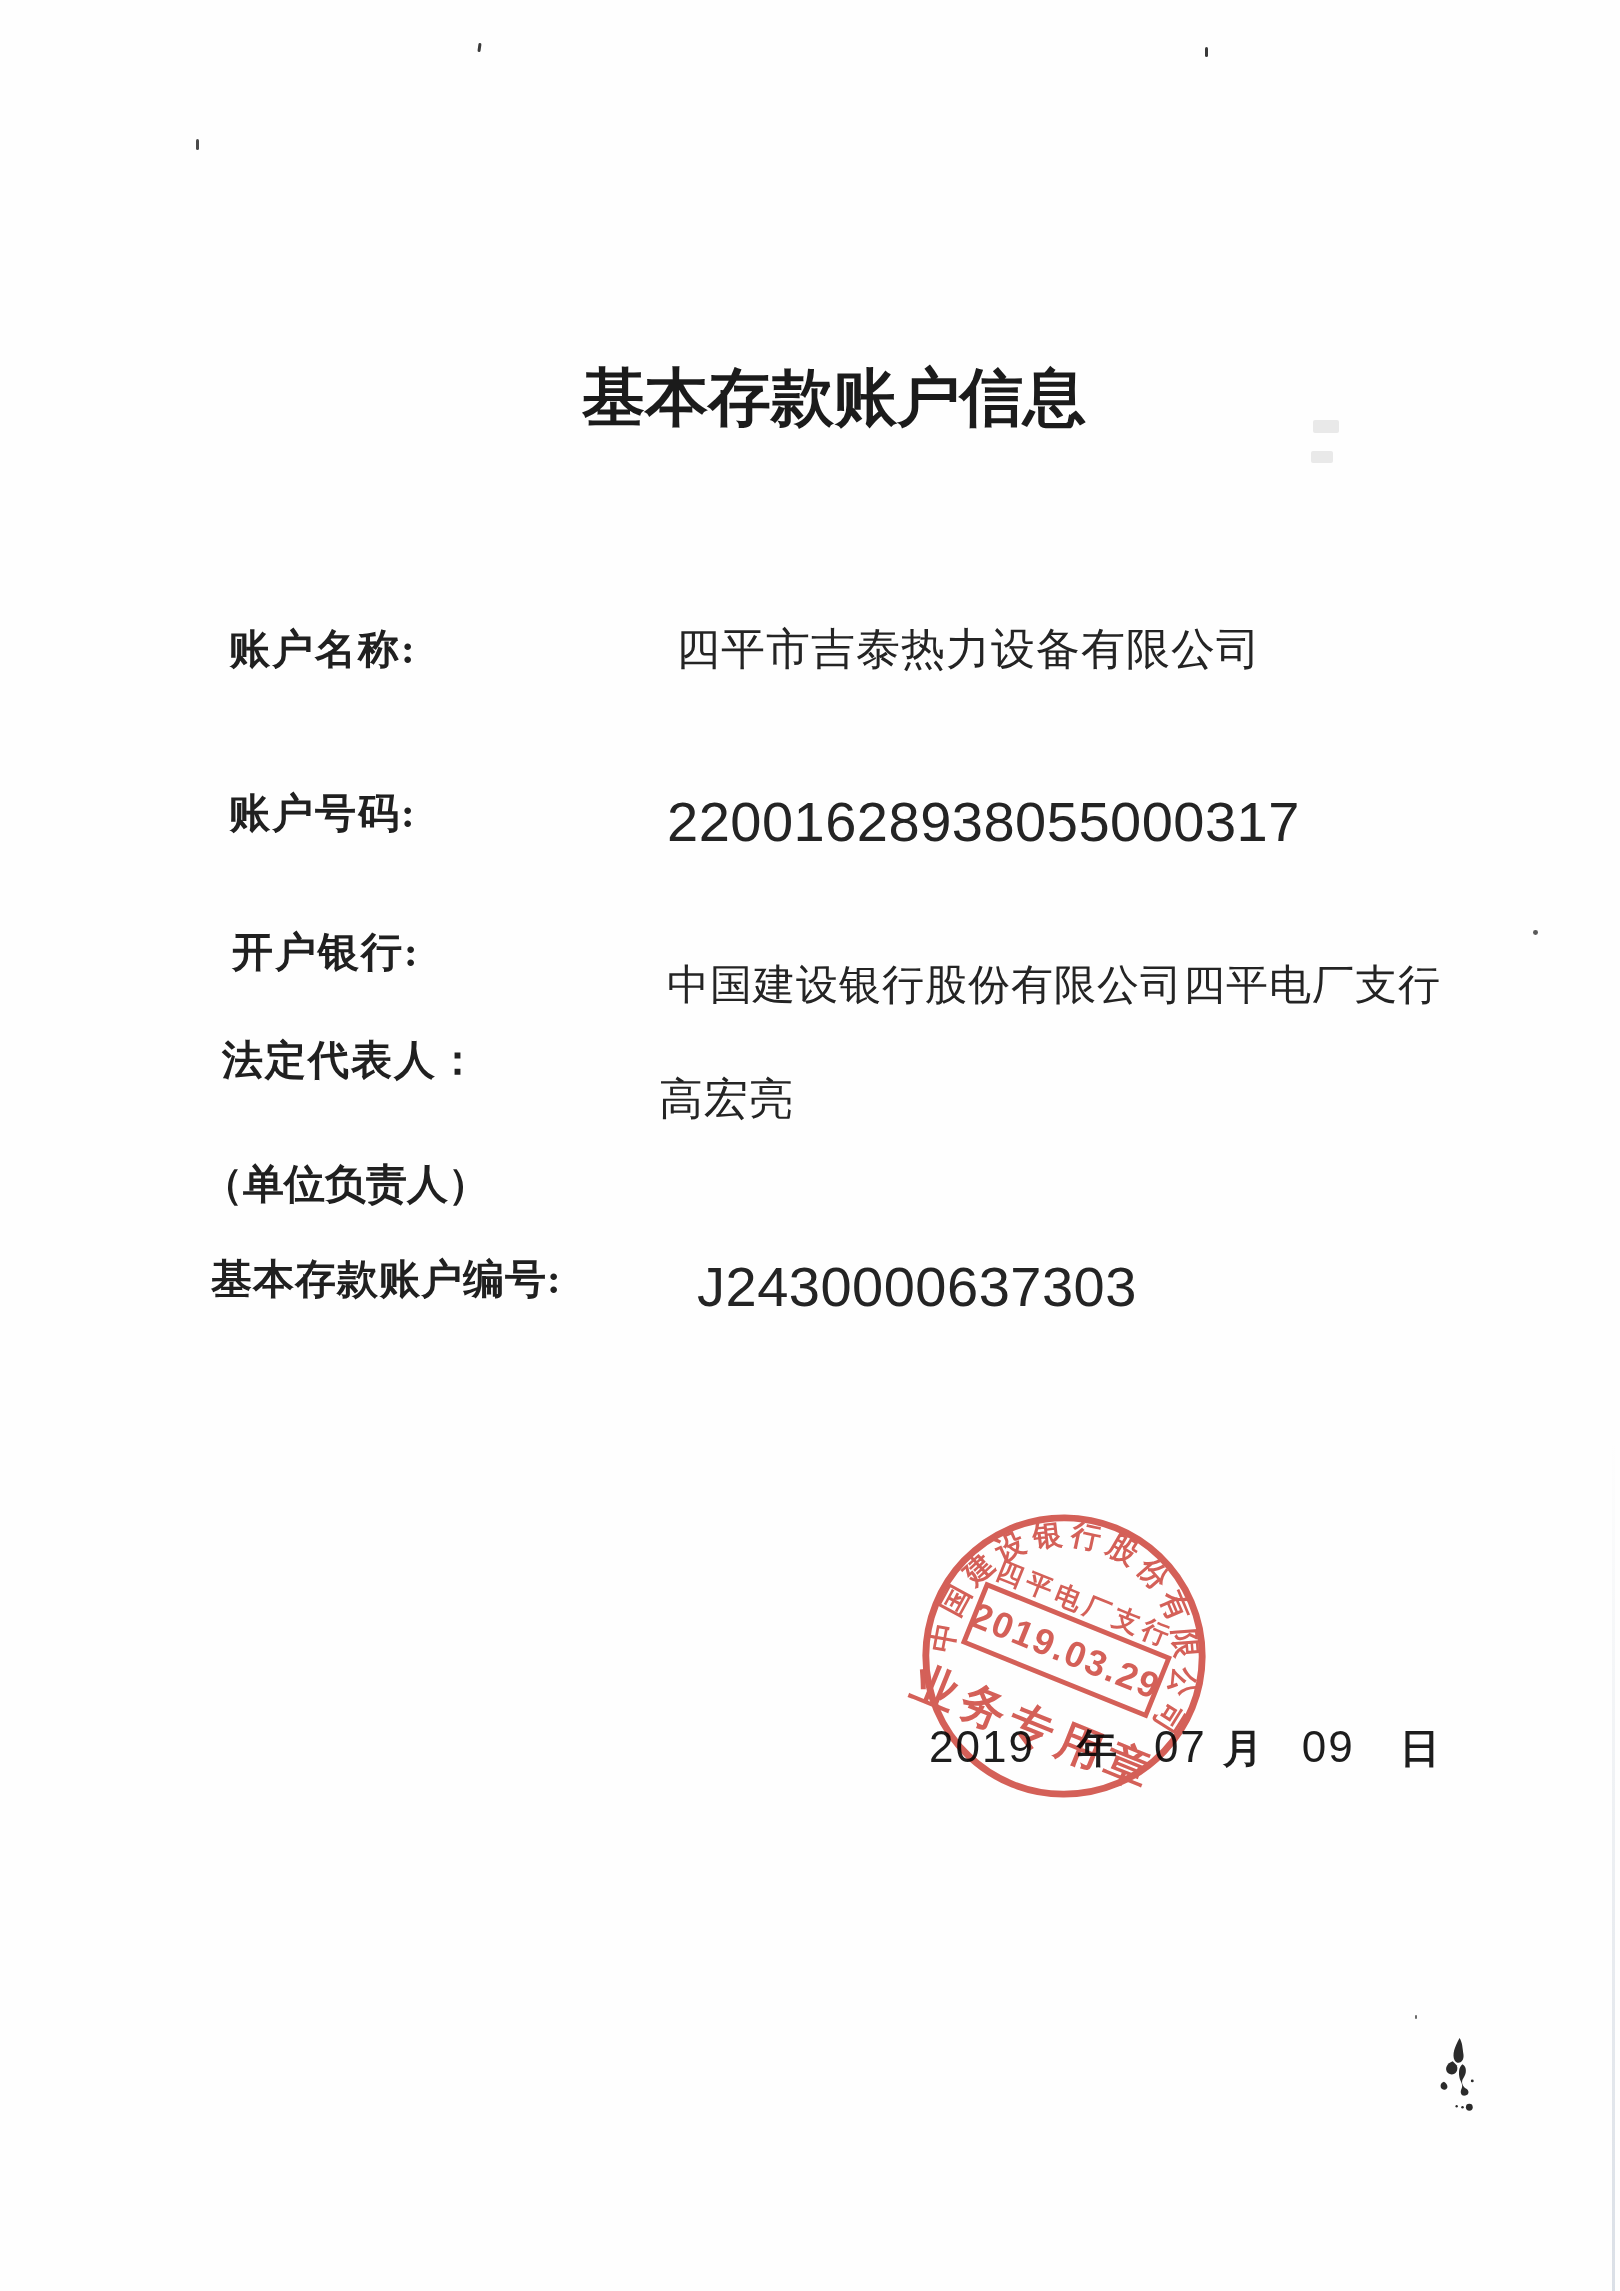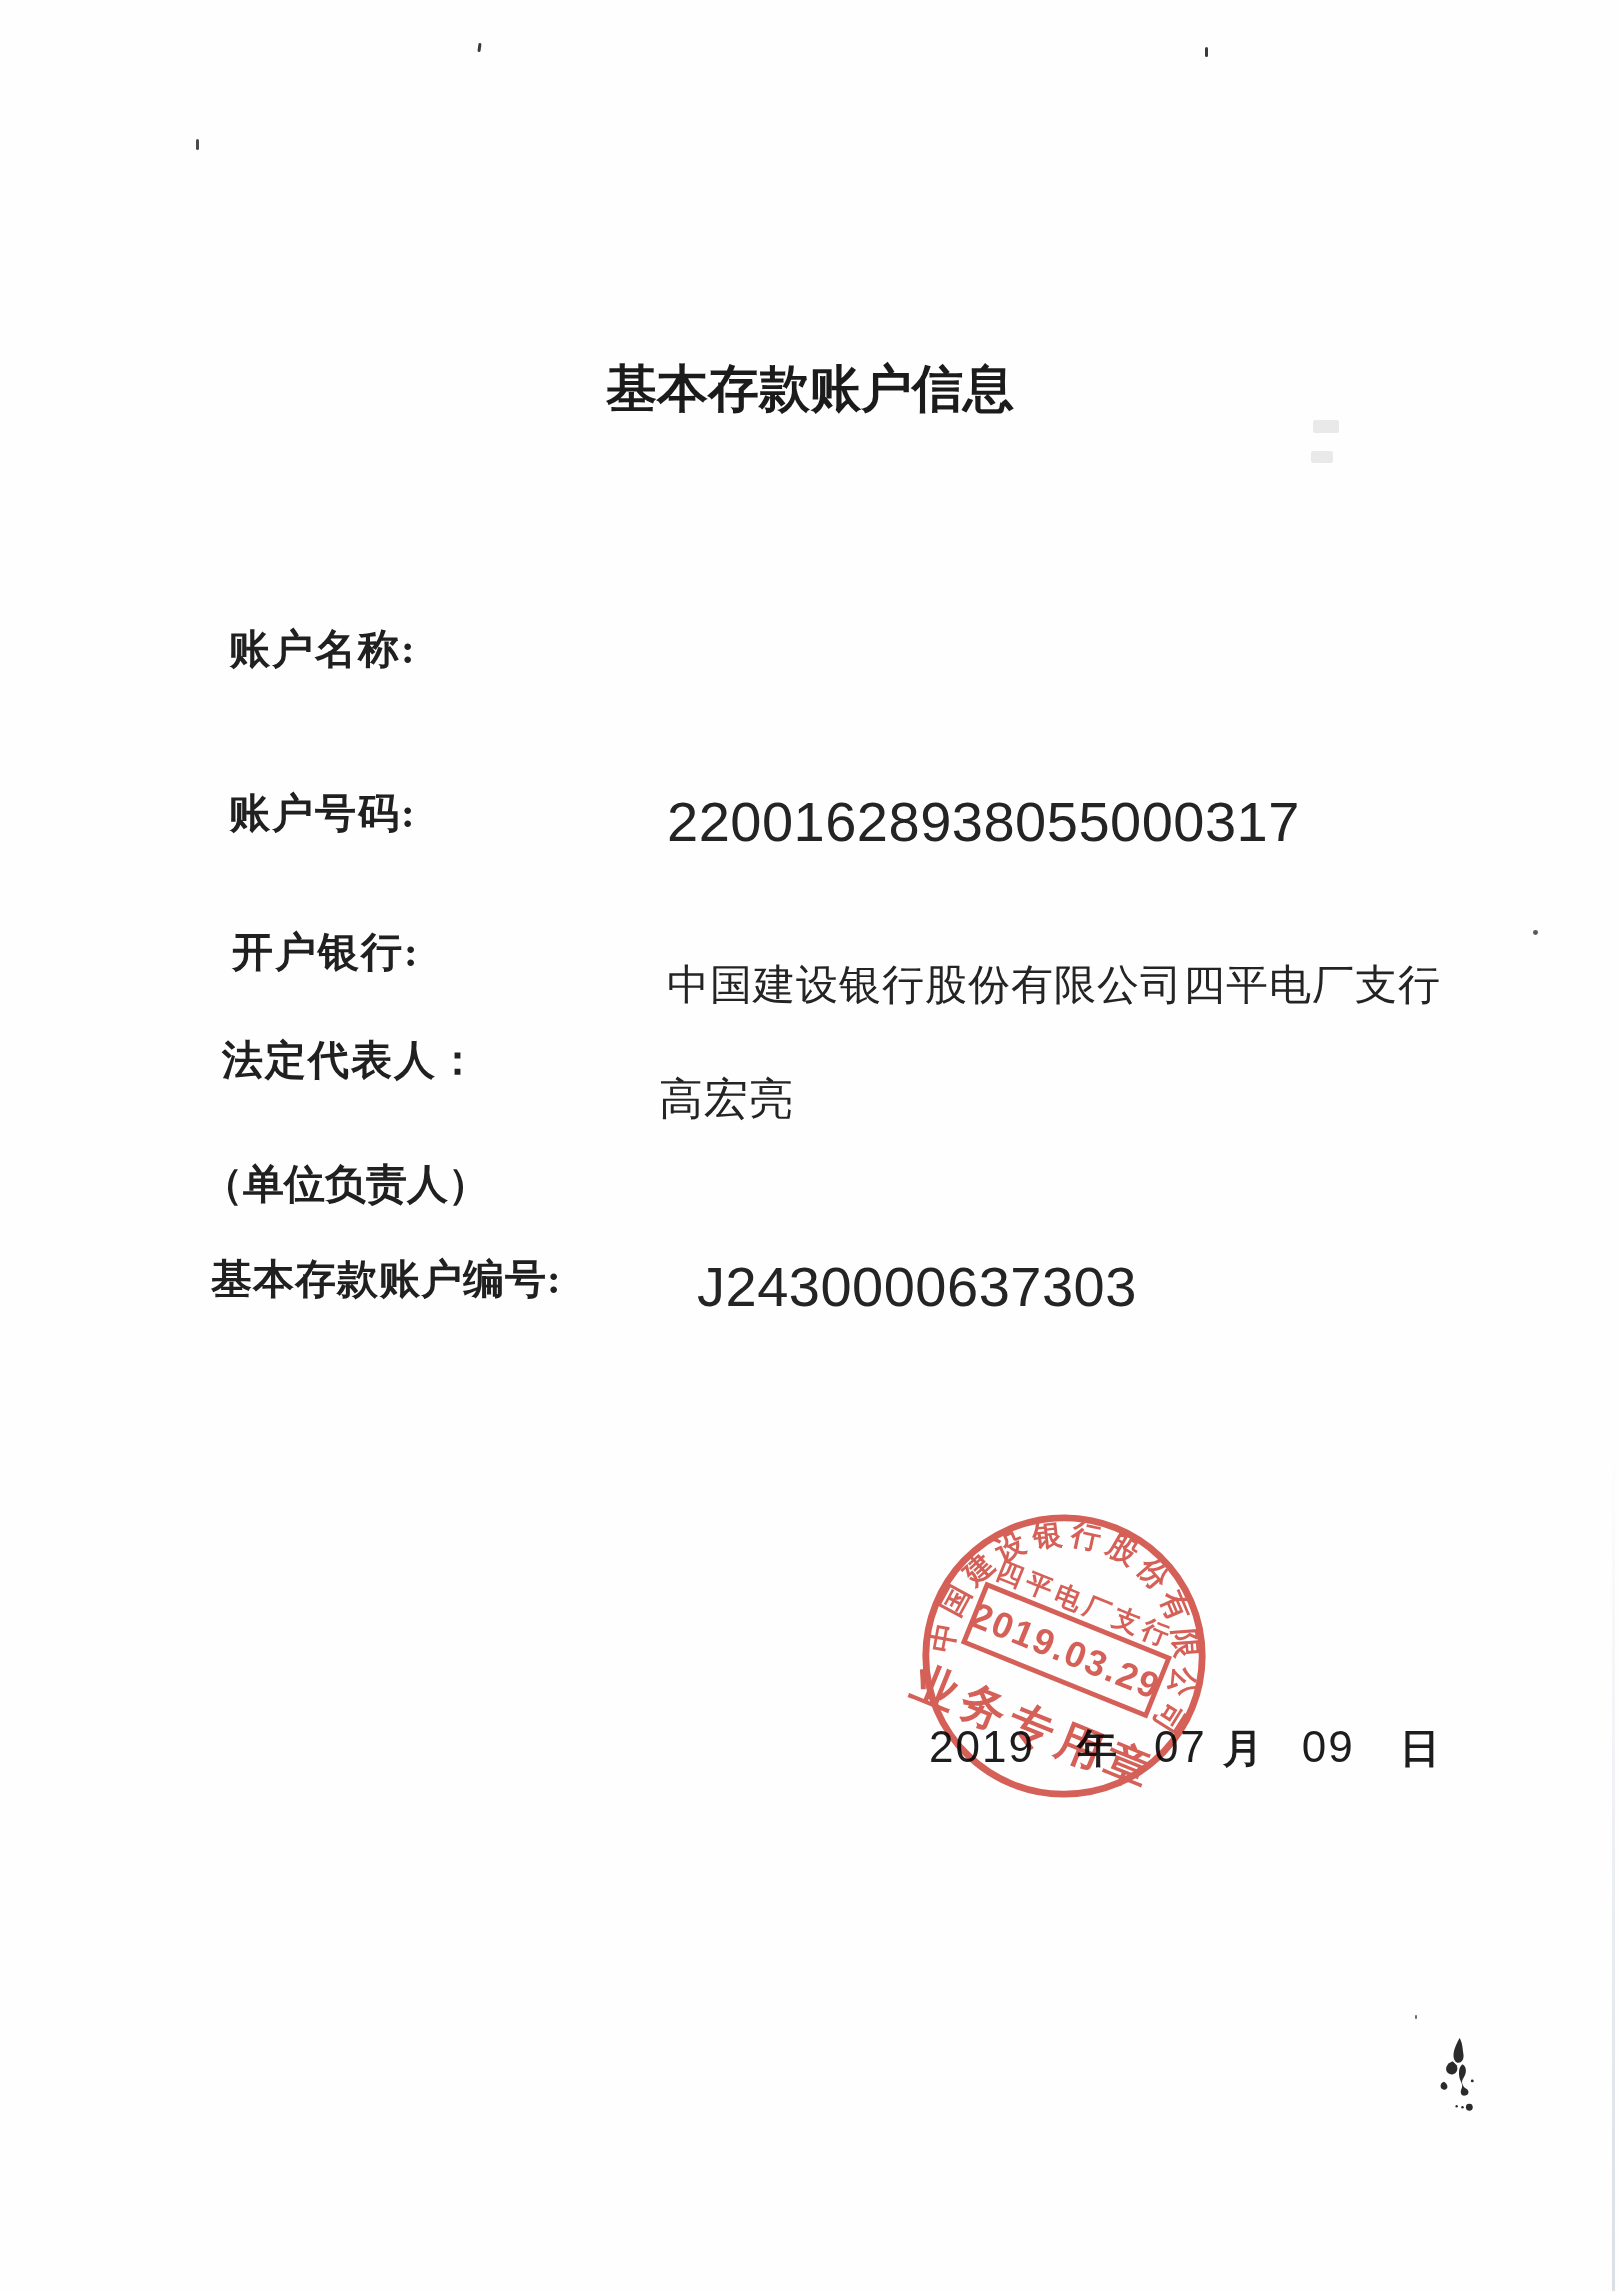--- a/index.html
+++ b/index.html
@@ -8,22 +8,22 @@
     width:1620px;height:2292px;
     background:#fefefe;
     overflow:hidden;
     font-family:"Liberation Sans","DejaVu Sans",sans-serif;
   }
   .serif{font-family:"Liberation Serif","DejaVu Serif",serif;}
   .sans{font-family:"Liberation Sans","DejaVu Sans",sans-serif;}
   .abs{position:absolute;}
 
   .doc-title{
-    left:606px;top:355px;
-    font-size:51px;font-weight:700;
+    left:582px;top:355px;
+    font-size:63px;font-weight:700;
     letter-spacing:0px;color:#1b1b1b;
     white-space:nowrap;
   }
   .field-label{
     font-size:41px;font-weight:600;color:#202020;
     letter-spacing:2px;white-space:nowrap;line-height:1;
   }
   .field-value{
     font-size:44px;font-weight:400;color:#242424;
     letter-spacing:1px;white-space:nowrap;line-height:1;
@@ -64,20 +64,21 @@
   }
 </style>
 </head>
 <body>
 
 <div class="sheet">
 
   <div class="abs doc-title serif">基本存款账户信息</div>
 
   <div class="abs field-label serif" style="left:229px;top:629px;">账户名称:</div>
+  <div class="abs field-value sans" style="left:676px;top:627px;">四平市吉泰热力设备有限公司</div>
 
   <div class="abs field-label serif" style="left:229px;top:793px;">账户号码:</div>
   <div class="abs field-value-num sans" style="left:667px;top:794px;">22001628938055000317</div>
 
   <div class="abs field-label serif" style="left:232px;top:932px;">开户银行:</div>
   <div class="abs field-value sans" style="left:667px;top:944px;font-size:42px;margin-top:20px;">中国建设银行股份有限公司四平电厂支行</div>
 
   <div class="abs field-label serif" style="left:222px;top:1040px;">法定代表人：</div>
   <div class="abs field-label serif" style="left:202px;top:1164px;letter-spacing:0;">（单位负责人）</div>
   <div class="abs field-value sans" style="left:659px;top:1077px;">高宏亮</div>

